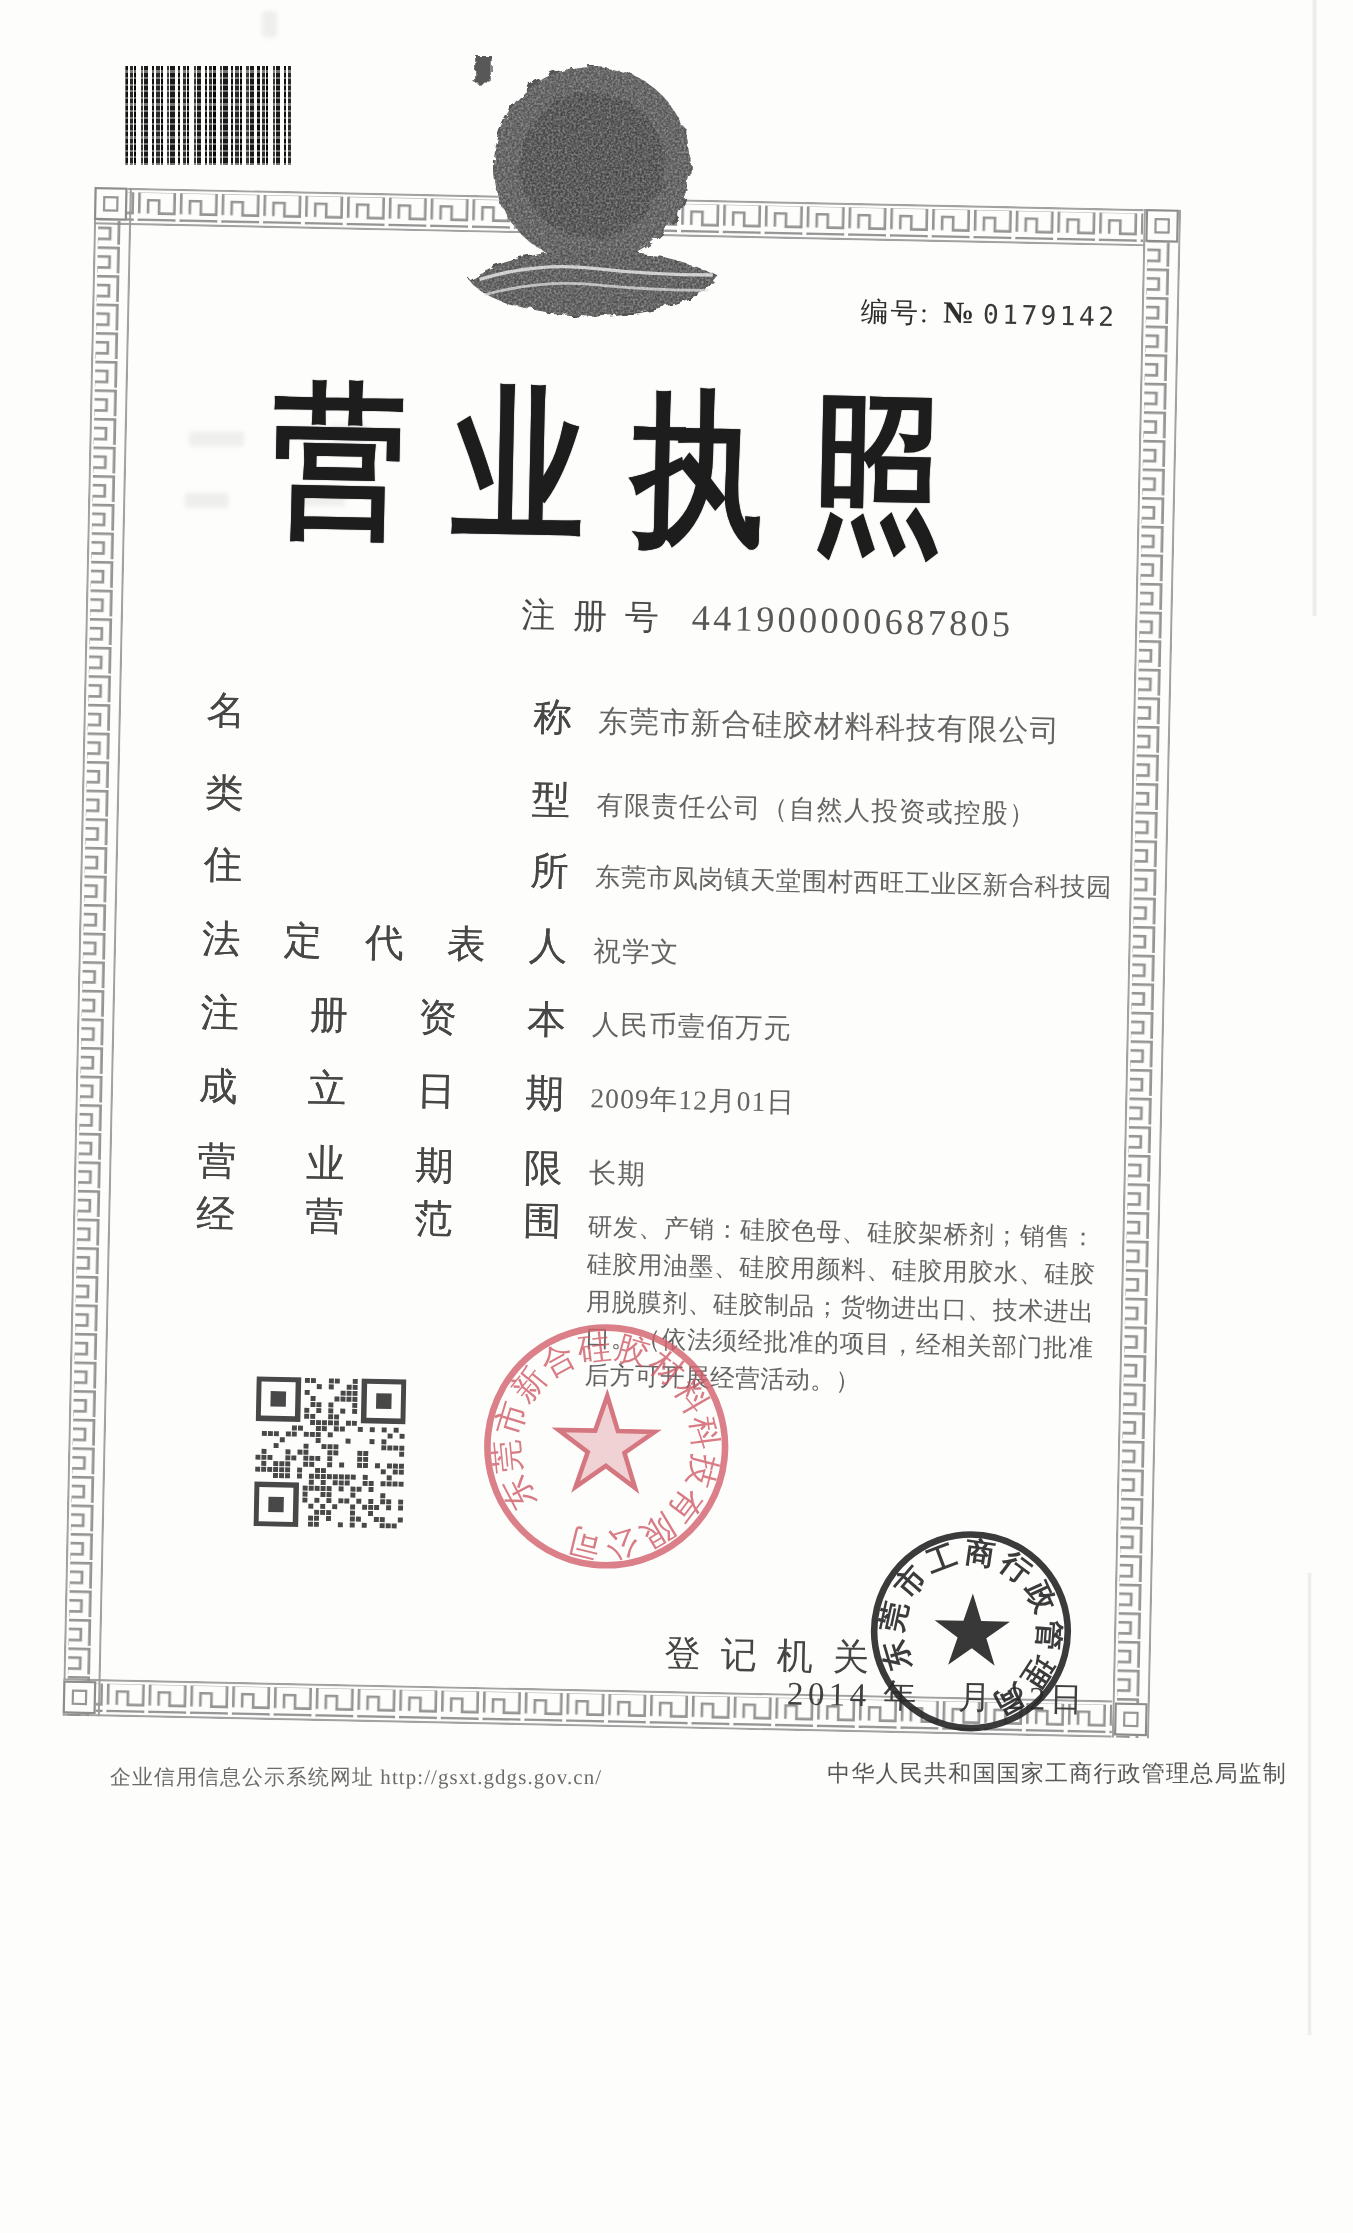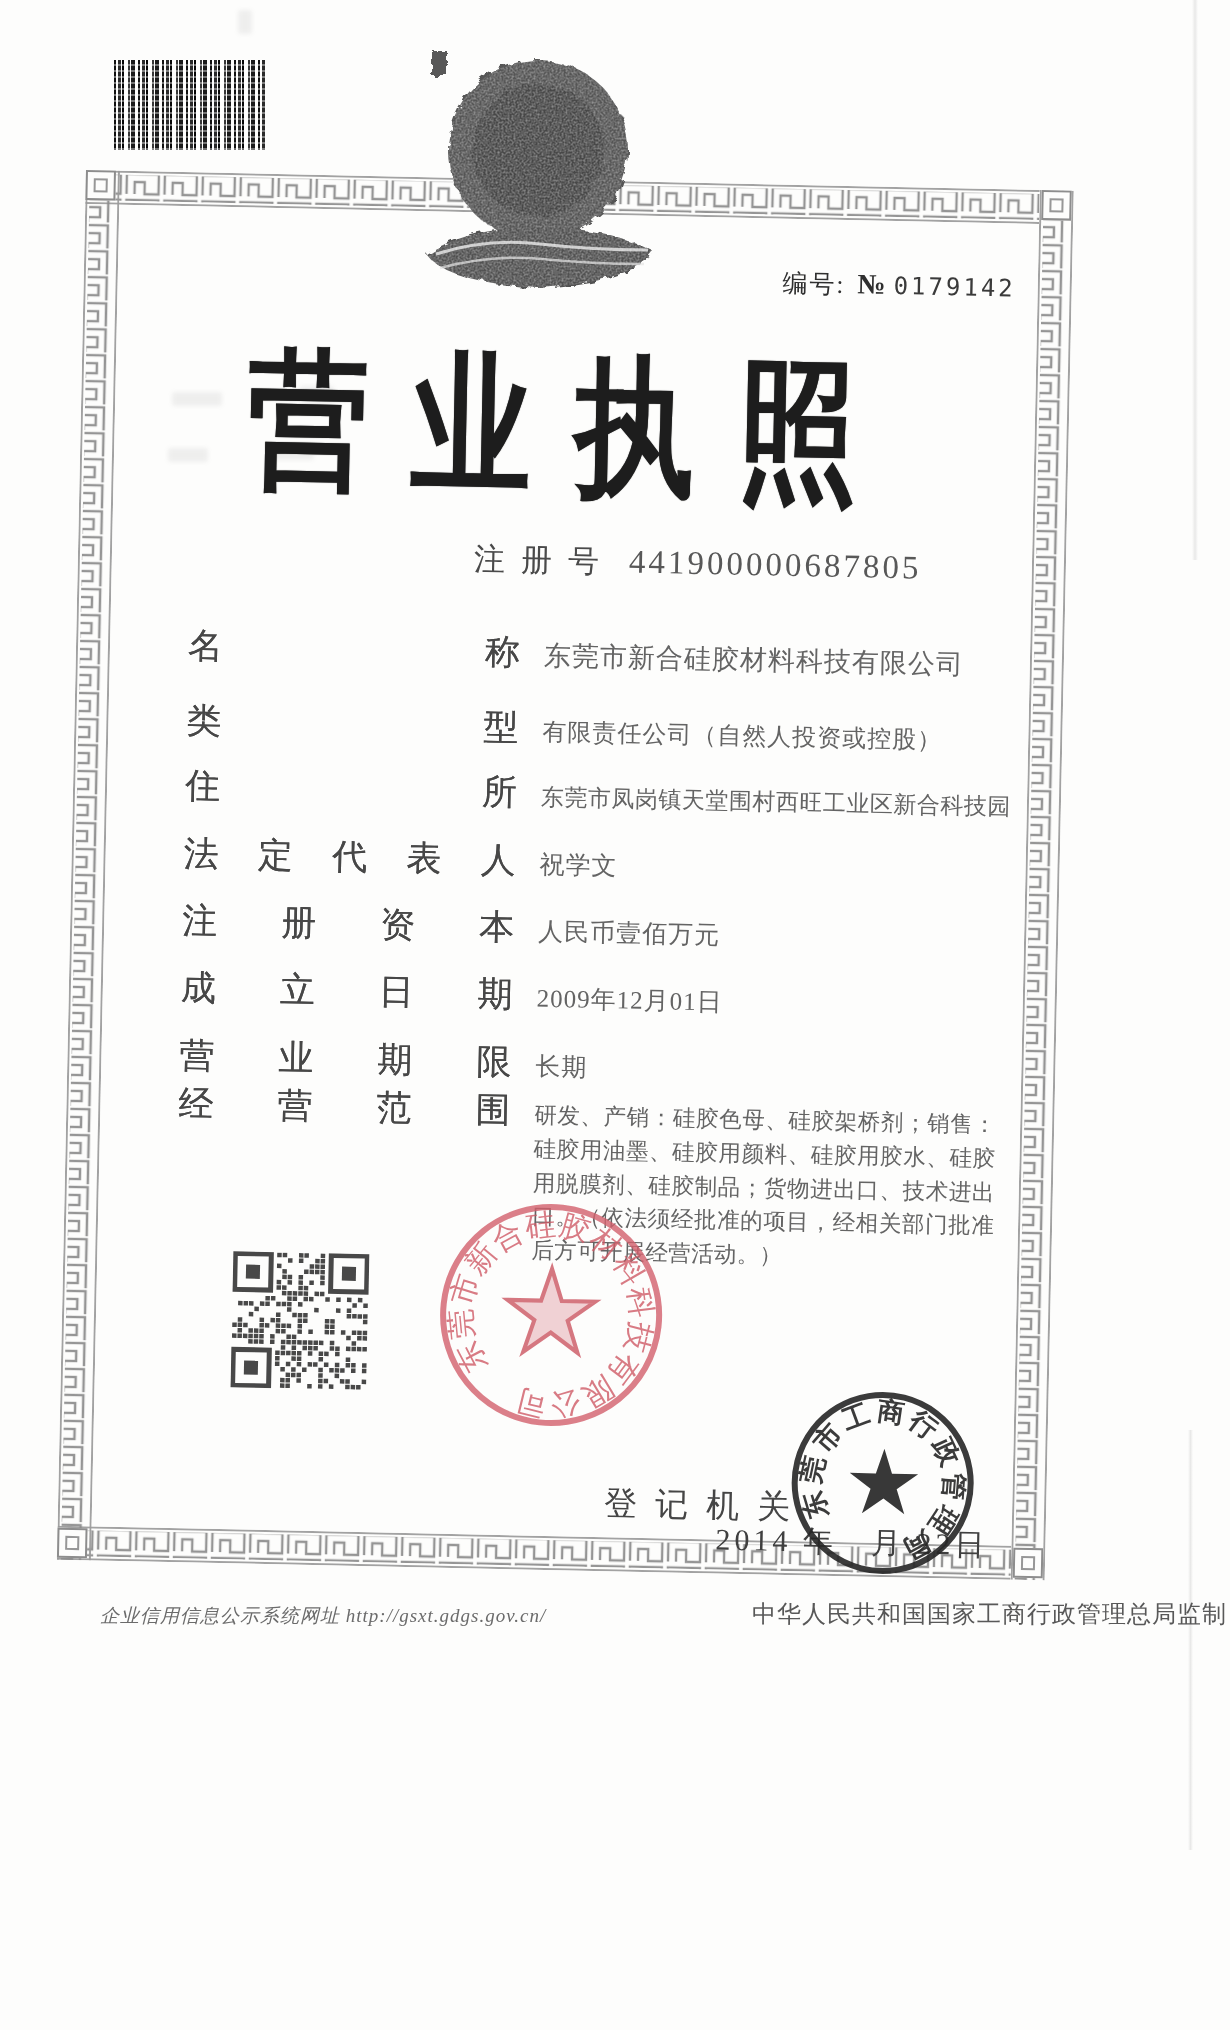--- a/index.html
+++ b/index.html
@@ -74,22 +74,22 @@
   .v-scope{font-size:22.5px;width:462px;white-space:normal;line-height:1.5;text-align:justify;letter-spacing:.3px;}
 
   
   .registry-label{left:546px;top:1300px;font-size:33px;letter-spacing:18px;color:#454545;white-space:nowrap;}
   .issue-date{left:658px;top:1336px;font-size:30px;letter-spacing:4px;color:#3f3f3f;white-space:nowrap;}
 
   
   .stamp{position:absolute;z-index:3;}
   .qr{left:170px;top:1078px;z-index:2;}
 
-  .footer-left{left:100px;top:1603px;font-size:19px;color:#6b6b6b;letter-spacing:1px;white-space:nowrap;font-style:italic;}
-  .footer-right{left:752px;top:1598px;font-size:24px;color:#585858;letter-spacing:1px;white-space:nowrap;}
+  .footer-left{left:100px;top:1603px;font-size:19px;color:#6b6b6b;letter-spacing:1px;white-space:nowrap;}
+  .footer-right{left:752px;top:1598px;font-size:21px;color:#585858;letter-spacing:1px;white-space:nowrap;}
 </style>
 </head>
 <body>
 
 <div class="abs scan-streak" style="left:1192px;top:0;width:6px;height:560px;"></div>
 <div class="abs scan-streak" style="left:1188px;top:1430px;width:5px;height:420px;"></div>
 <div class="abs smudge" style="left:172px;top:392px;width:50px;height:14px;"></div>
 <div class="abs smudge" style="left:300px;top:386px;width:34px;height:16px;"></div>
 <div class="abs smudge" style="left:168px;top:448px;width:40px;height:14px;"></div>
 <div class="abs smudge" style="left:268px;top:444px;width:46px;height:16px;"></div>

